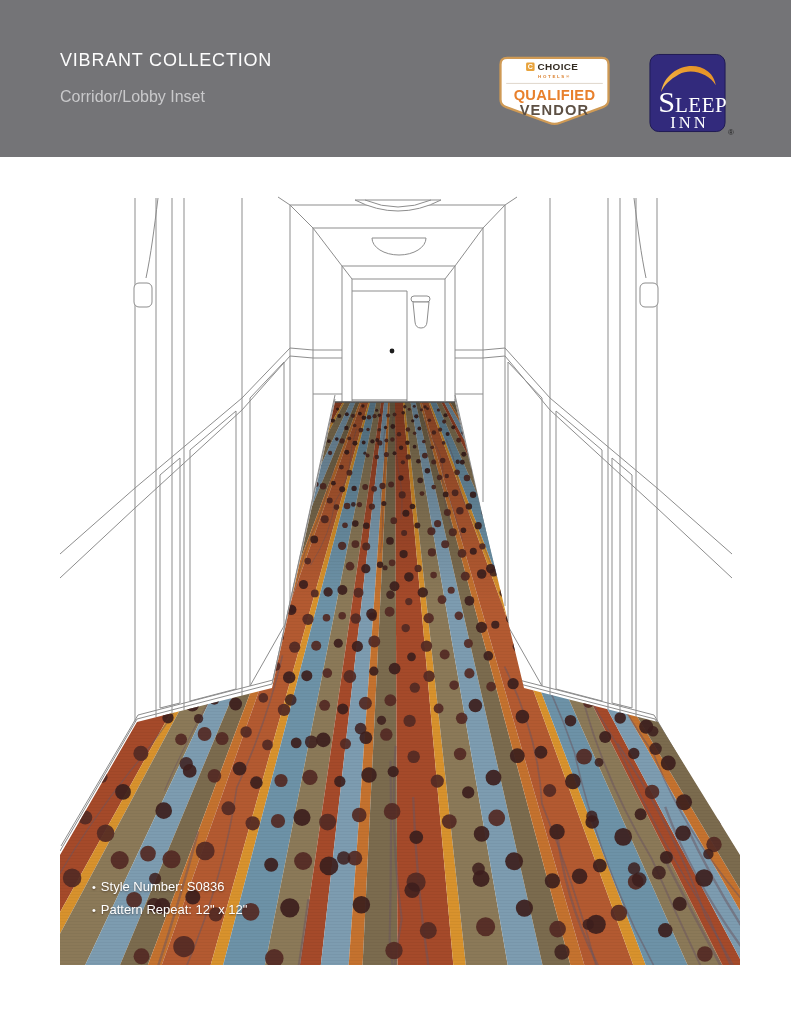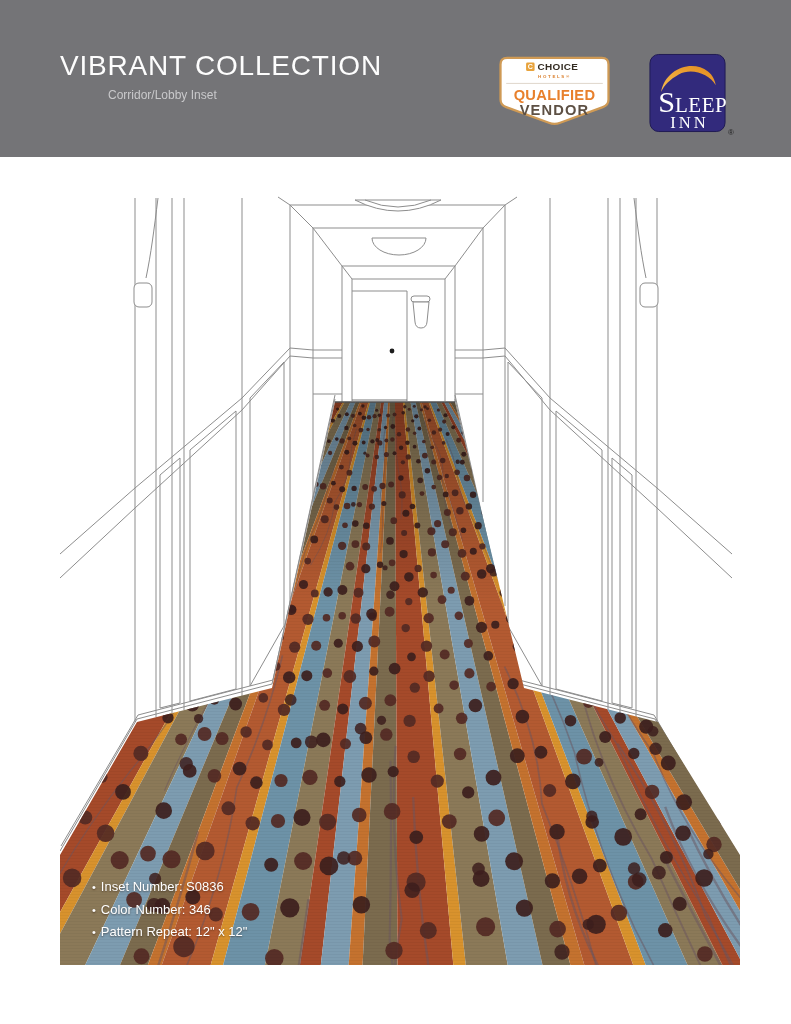--- a/index.html
+++ b/index.html
@@ -1,22 +1,22 @@
 <!DOCTYPE html>
 <html><head>
 <meta charset="utf-8">
 <style>
   html,body{margin:0;padding:0;background:#ffffff;}
   #page{position:relative;width:791px;height:1024px;background:#fff;overflow:hidden;
         font-family:"Liberation Sans",sans-serif;}
   
   #header{position:absolute;left:0;top:0;width:791px;height:157px;background:#747477;}
-  #title{position:absolute;left:60px;top:50px;font-size:28px;letter-spacing:.8px;
+  #title{position:absolute;left:60px;top:50px;font-size:18px;letter-spacing:.8px;
          color:#fdfdfd;font-weight:400;}
-  #subtitle{position:absolute;left:60px;top:88px;font-size:12px;color:#c9c9cb;font-weight:400;margin-left:48px;}
+  #subtitle{position:absolute;left:60px;top:88px;font-size:16px;color:#c9c9cb;font-weight:400;}
   .badge{position:absolute;}
   #vendor-badge{left:497px;top:55px;}
   #sleepinn-logo{left:648px;top:53px;}
   #sleepinn-reg{position:absolute;left:728px;top:128px;font-size:8px;color:#222;}
   
   #scene{position:absolute;left:60px;top:170px;width:680px;height:795px;}
   
   #specs{position:absolute;left:92px;top:876px;color:#ffffff;font-size:13px;
          line-height:21.7px;text-shadow:0 1px 2px rgba(40,20,10,.5);}
   #specs .ln{white-space:pre;}
@@ -665,17 +665,16 @@
           <circle cx="539.0" cy="592.3" r="4.37" fill="#3d1f1d" opacity="0.85"></circle>
           <circle cx="330.4" cy="424.8" r="4.21" fill="#3d1f1d" opacity="0.85"></circle>
         </g>
       <rect x="0" y="232" width="680" height="563" fill="url(#weave)" opacity="0.08"></rect>
       <rect x="0" y="232" width="680" height="200" fill="url(#depth)"></rect>
     </g>
     <path d="M275,232 H395" stroke="#4f4f4f" stroke-width="1.3"></path>
   </svg>
 
   <div id="specs">
-    <div class="ln"><span class="bullet">•</span><span>Inset Number: S0836</span></div>
-    <div class="ln"><span class="bullet">•</span><span>Color Number: 346</span></div>
+    <div class="ln"><span class="bullet">•</span><span>Style Number: S0836</span></div>
     <div class="ln"><span class="bullet">•</span><span>Pattern Repeat: 12" x 12"</span></div>
   </div>
 </div>
 
 </body></html>

